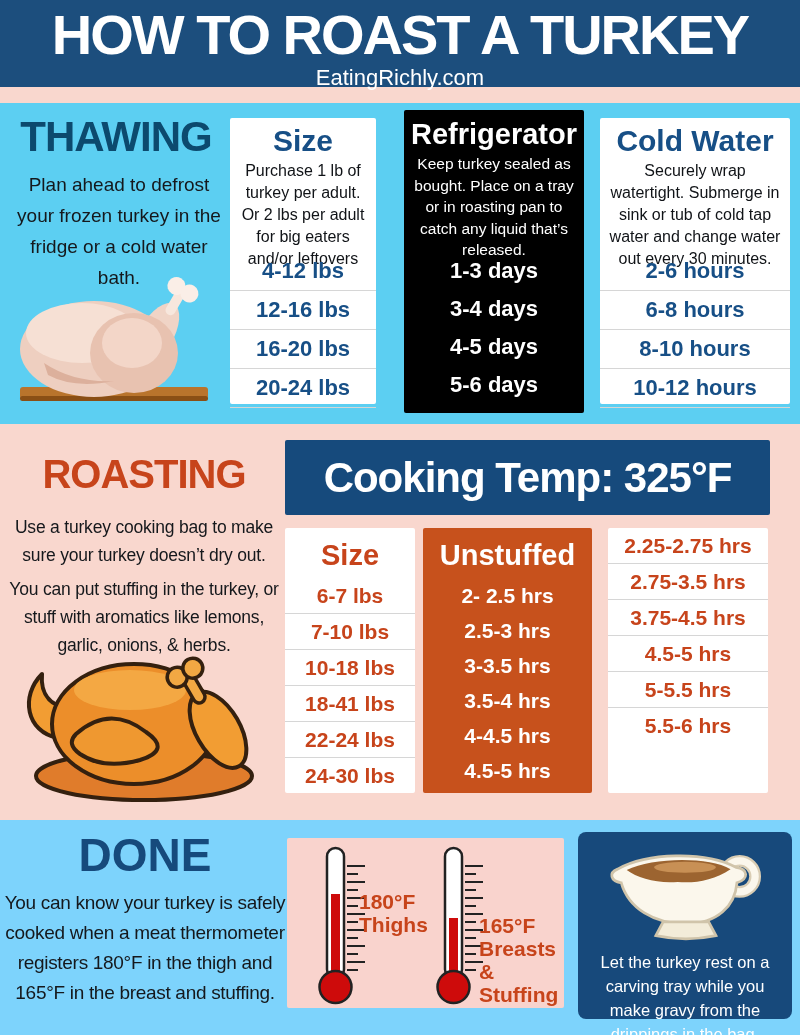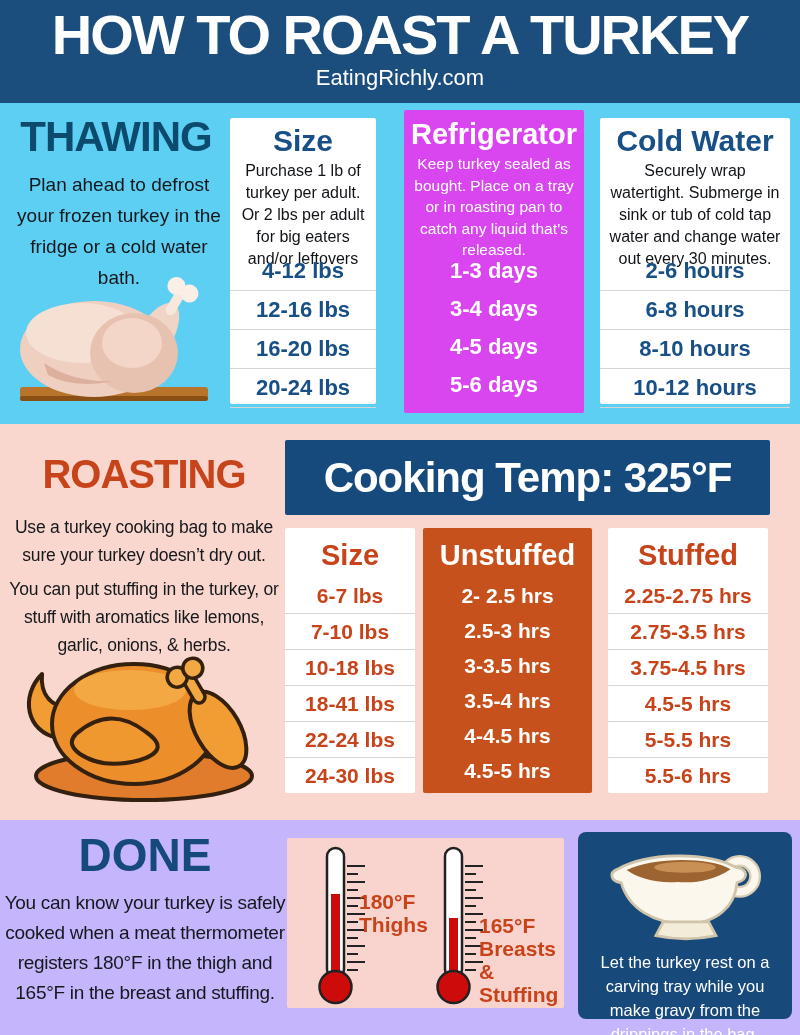--- a/index.html
+++ b/index.html
@@ -2,32 +2,32 @@
 <html><head>
 <meta charset="utf-8">
 <style>
   html,body{margin:0;padding:0;background:#888;}
   .poster{
     position:relative;width:800px;height:1035px;overflow:hidden;
     font-family:"Liberation Sans","DejaVu Sans",sans-serif;
     background:#f9d7ce;margin:0 auto;
   }
   
-  .header{position:absolute;left:0;top:0;width:800px;height:103px;background:#1c4e7d;text-align:center;}
+  .header{position:absolute;left:0;top:0;width:800px;height:87px;background:#1c4e7d;text-align:center;}
   .header h1{margin:2px 0 0 0;color:#fff;font-size:56px;font-weight:700;letter-spacing:-2px;line-height:66px;}
   .header .site{color:#fff;font-size:22px;line-height:24px;margin-top:-2px;}
   
   .thawing{position:absolute;left:0;top:103px;width:800px;height:321px;background:#5ccff2;}
   .thaw-left{position:absolute;left:0;top:10px;width:232px;text-align:center;}
   .thaw-left h2{margin:0;color:#0c4a6e;font-size:42px;font-weight:700;letter-spacing:-1px;}
   .thaw-left p{margin:8px 8px 0 14px;color:#15181c;font-size:19px;line-height:31px;}
   .raw-turkey{position:absolute;left:4px;top:160px;}
   .tcol{position:absolute;border-radius:2px;text-align:center;}
   .tcol-size{left:230px;top:15px;width:146px;height:286px;background:#fff;}
-  .tcol-fridge{left:404px;top:7px;width:180px;height:303px;background:#d946ef;}
+  .tcol-fridge{left:404px;top:7px;width:180px;height:303px;background:#000000;}
   .tcol-cold{left:600px;top:15px;width:190px;height:286px;background:#fff;}
   .tcol h3{margin:6px 0 2px 0;font-size:30px;font-weight:700;}
   .tcol-size h3,.tcol-cold h3{color:#174f86;}
   .tcol-fridge h3{color:#fff;font-size:29px;margin-top:8px;}
   .tcol .tdesc{margin:0 9px;font-size:16px;line-height:22px;color:#101317;}
   .tcol-fridge .tdesc{color:#fff;font-size:15.5px;line-height:21.5px;margin:2px 8px;}
   .trows{position:absolute;left:0;right:0;}
   .tcol-size .trows,.tcol-cold .trows{top:134px;}
   .tcol-fridge .trows{top:142px;}
   .trow{height:38px;line-height:37px;font-size:22px;font-weight:700;}
@@ -47,21 +47,21 @@
   .rcol-unstuffed{left:423px;width:169px;background:#c7511c;}
   .rcol-stuffed{left:608px;width:160px;background:#fff;}
   .rcol h3{margin:0;height:50px;line-height:54px;font-size:29px;font-weight:700;}
   .rcol-size h3,.rcol-stuffed h3{color:#c7441b;}
   .rcol-unstuffed h3{color:#fff;}
   .rrow{height:35px;line-height:35px;font-size:21px;font-weight:700;}
   .rcol-size .rrow,.rcol-stuffed .rrow{color:#c7441b;}
   .rcol-size .rrow + .rrow,.rcol-stuffed .rrow + .rrow{border-top:1px solid #d6d6d6;}
   .rcol-unstuffed .rrow{color:#fff;}
   
-  .done{position:absolute;left:0;top:820px;width:800px;height:215px;background:#c4b5fd;}
+  .done{position:absolute;left:0;top:820px;width:800px;height:215px;background:#7dd3fc;}
   .done-left{position:absolute;left:0;top:8px;width:290px;text-align:center;}
   .done-left h2{margin:0;color:#164a7c;font-size:46px;font-weight:700;letter-spacing:0px;}
   .done-left p{margin:6px 2px 0 2px;color:#15181c;font-size:19px;line-height:30px;letter-spacing:-0.3px;}
   .thermo-panel{position:absolute;left:287px;top:18px;width:277px;height:170px;background:#f9d3cd;border-radius:2px;}
   .thermo{position:absolute;top:6px;}
   .thermo-1{left:22px;}
   .thermo-2{left:140px;}
   .thermo-label{position:absolute;color:#c7441b;font-weight:700;font-size:21px;line-height:23px;text-align:left;}
   .thermo-label-1{left:72px;top:52px;}
   .thermo-label-2{left:192px;top:76px;}
@@ -171,21 +171,20 @@
       <h3>Unstuffed</h3>
       <div class="rrow">2- 2.5 hrs</div>
       <div class="rrow">2.5-3 hrs</div>
       <div class="rrow">3-3.5 hrs</div>
       <div class="rrow">3.5-4 hrs</div>
       <div class="rrow">4-4.5 hrs</div>
       <div class="rrow">4.5-5 hrs</div>
     </div>
 
     <div class="rcol rcol-stuffed">
-      <h3>Stuffed</h3>
       <div class="rrow">2.25-2.75 hrs</div>
       <div class="rrow">2.75-3.5 hrs</div>
       <div class="rrow">3.75-4.5 hrs</div>
       <div class="rrow">4.5-5 hrs</div>
       <div class="rrow">5-5.5 hrs</div>
       <div class="rrow">5.5-6 hrs</div>
     </div>
   </section>
 
   <section class="done">

